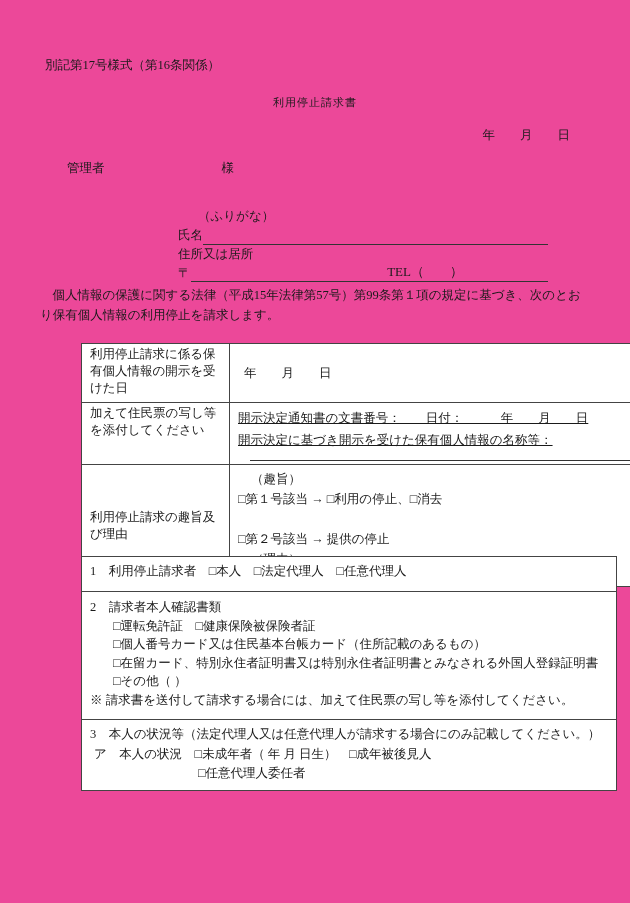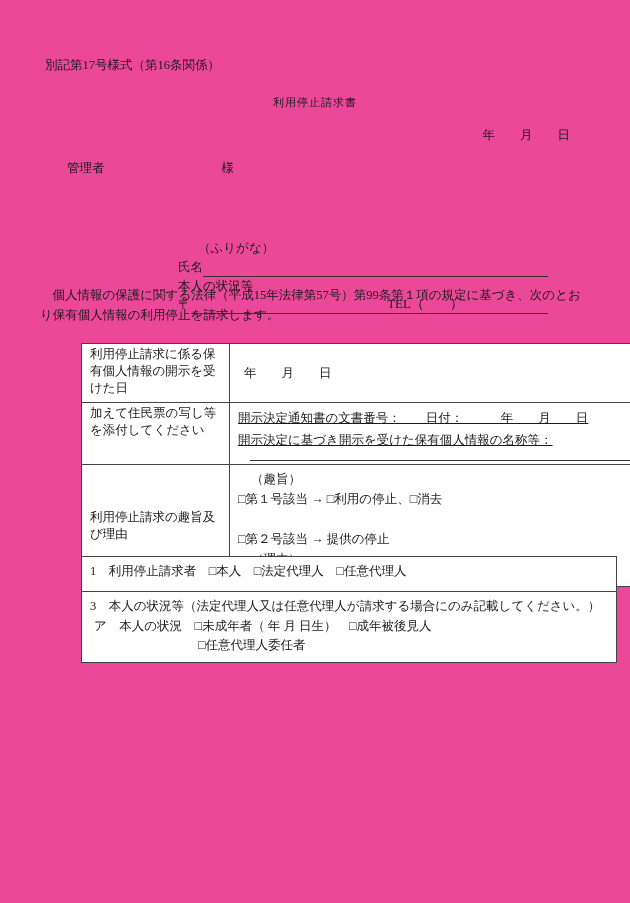--- a/index.html
+++ b/index.html
@@ -15,21 +15,21 @@
 
   .form-number{position:absolute;left:45px;top:56px;}
   .doc-title{position:absolute;left:0;top:95px;width:630px;text-align:center;font-size:11px;letter-spacing:1px;}
   .date-top{position:absolute;top:126px;right:60px;}
 
   .addressee{position:absolute;left:57px;top:159px;line-height:18.5px;}
   .addressee .line2{padding-left:10px;}
   .addressee .honorific{margin-left:117px;}
 
   .applicant{position:absolute;left:178px;top:207px;width:370px;line-height:18.5px;}
-  .applicant .furigana{padding-left:20px;margin-top:32px;}
+  .applicant .furigana{padding-left:20px;}
   .field-row{display:flex;align-items:flex-end;height:19px;font-family:Liberation Serif, serif;}
   .uline{flex:1;border-bottom:1px solid #333;height:18px;}
   .tel{display:inline-block;margin-left:55%;font-size:13px;}
 
   .intro{position:absolute;left:40px;top:286px;width:552px;text-indent:12.5px;line-height:19.5px;}
 
   table{border-collapse:collapse;table-layout:fixed;position:absolute;left:37px;background:#fff;margin-left:44px;}
   td{border:1px solid #444;vertical-align:top;padding:2px 4px 2px 8px;}
 
   .t1{top:343px;width:524px;}
@@ -71,21 +71,21 @@
       <span>管理者</span><span class="honorific">様</span>
     </div>
   </div>
 
   <div class="applicant">
     <div class="furigana nw">（ふりがな）</div>
     <div class="field-row">
       <span class="nw">氏名</span>
       <span class="uline"></span>
     </div>
-    <div class="nw">本人の状況等</div>
+    <div class="nw">住所又は居所</div>
     <div class="field-row">
       <span class="nw">〒</span>
       <span class="uline"><span class="tel nw">TEL（　　）</span></span>
     </div>
   </div>
 
   <div class="intro">個人情報の保護に関する法律（平成15年法律第57号）第99条第１項の規定に基づき、次のとおり保有個人情報の利用停止を請求します。</div>
 
   <table class="t1">
     <tbody>
@@ -112,20 +112,30 @@
       </td>
     </tr>
   </tbody>
     </table>
 
   <table class="t2">
     <tbody>
         <tr class="r1">
       <td class="nw">1　利用停止請求者　□本人　□法定代理人　□任意代理人</td>
     </tr>
+    <tr class="r2">
+      <td>
+        <div class="nw">2　請求者本人確認書類</div>
+        <div class="item nw">□運転免許証　□健康保険被保険者証</div>
+        <div class="item nw">□個人番号カード又は住民基本台帳カード（住所記載のあるもの）</div>
+        <div class="item nw">□在留カード、特別永住者証明書又は特別永住者証明書とみなされる外国人登録証明書</div>
+        <div class="item nw">□その他（ ）</div>
+        <div class="nw">※ 請求書を送付して請求する場合には、加えて住民票の写し等を添付してください。</div>
+      </td>
+    </tr>
     <tr class="r3">
       <td>
         <div class="nw">3　本人の状況等（法定代理人又は任意代理人が請求する場合にのみ記載してください。）</div>
         <div class="sub nw">ア　本人の状況　□未成年者（ 年 月 日生）　□成年被後見人</div>
         <div class="sub2 nw">□任意代理人委任者</div>
       </td>
     </tr>
   </tbody>
     </table>
 

